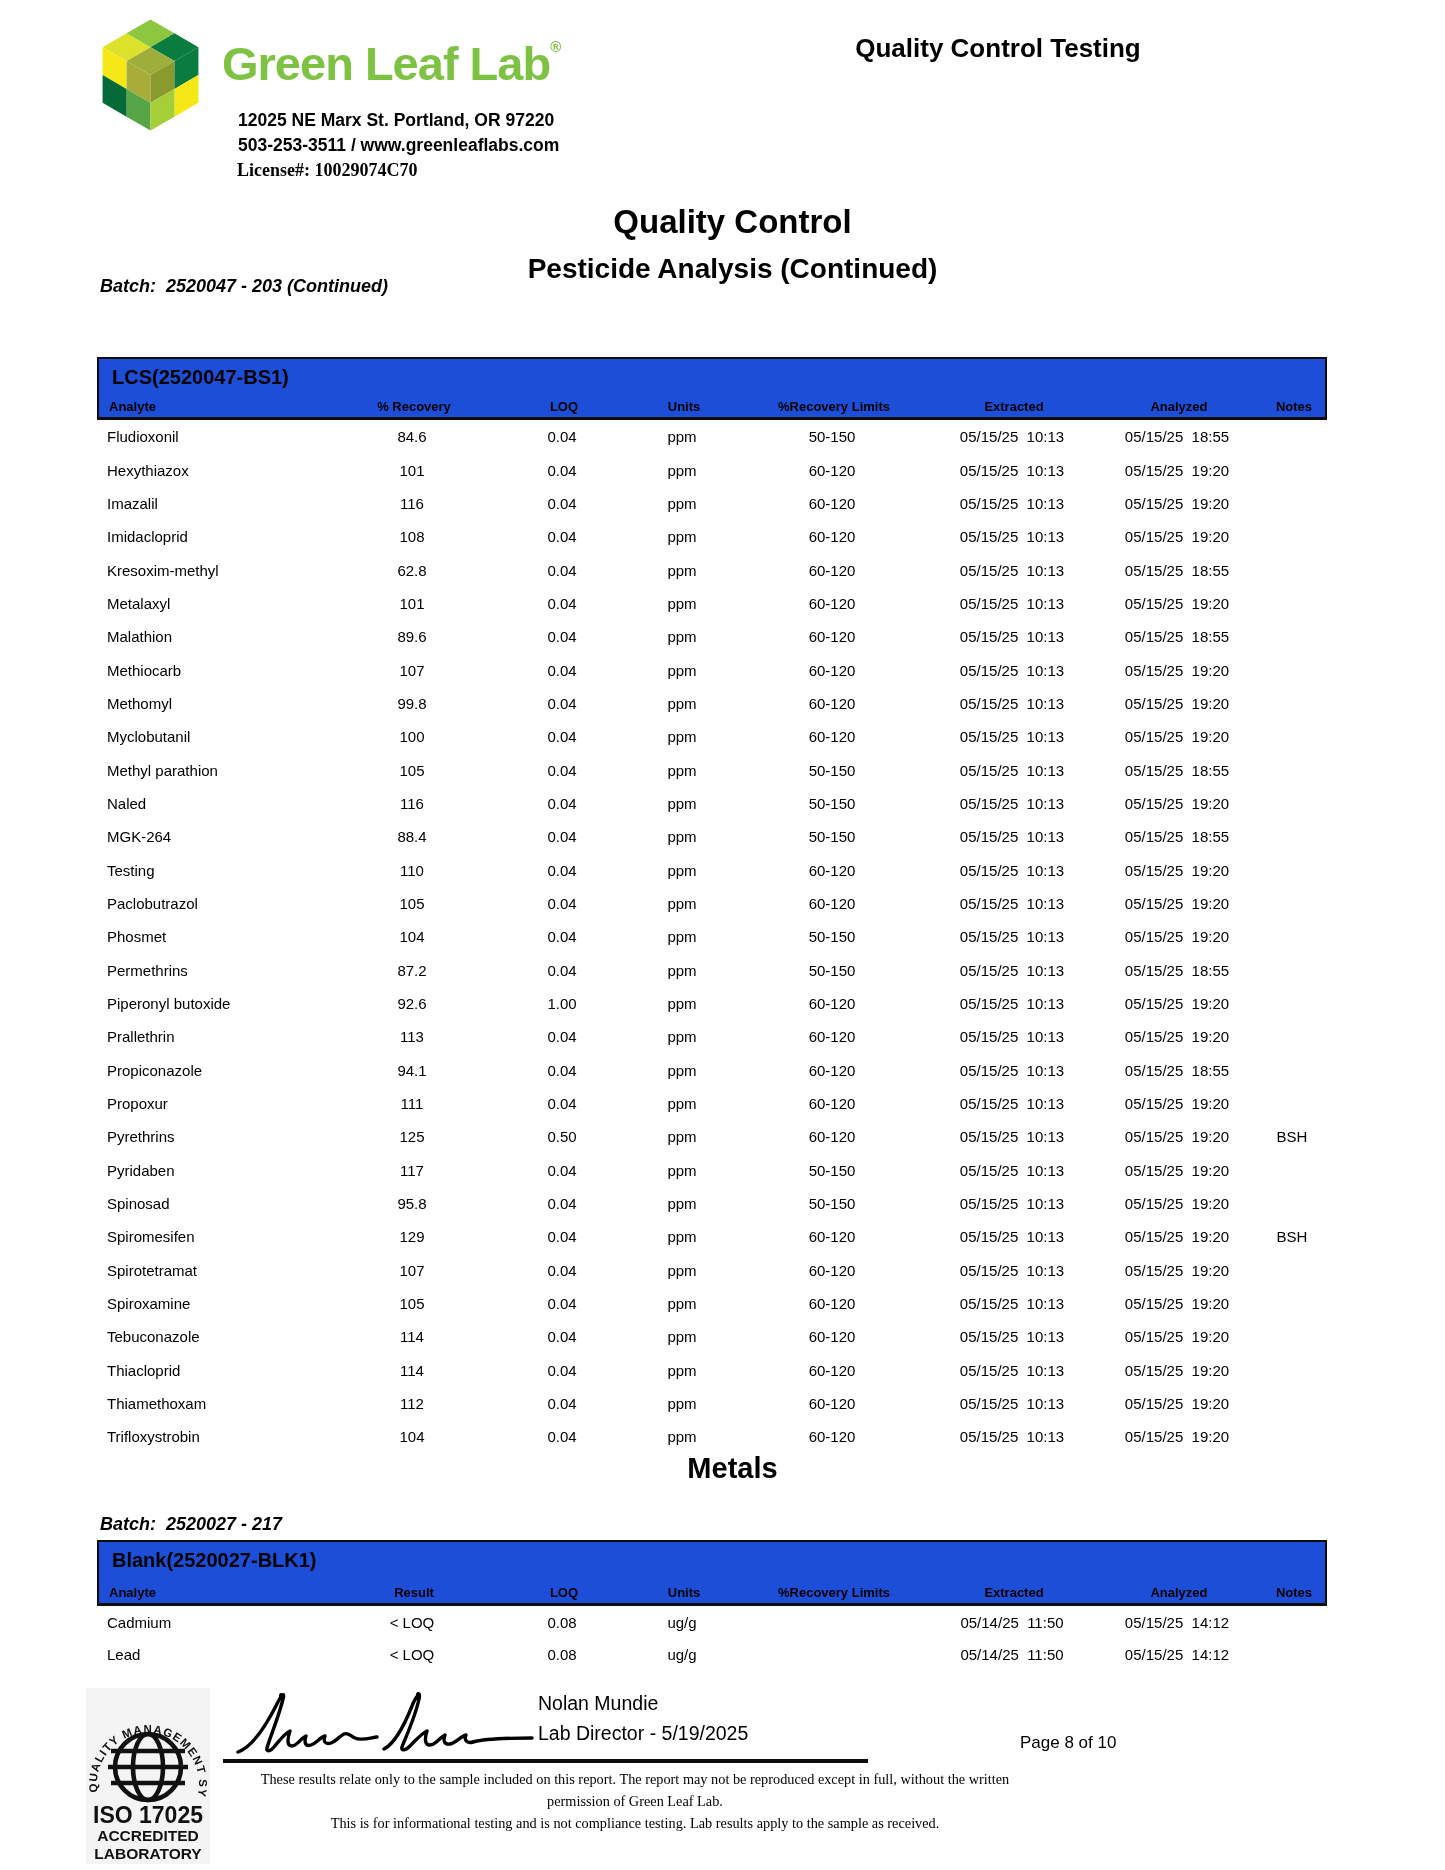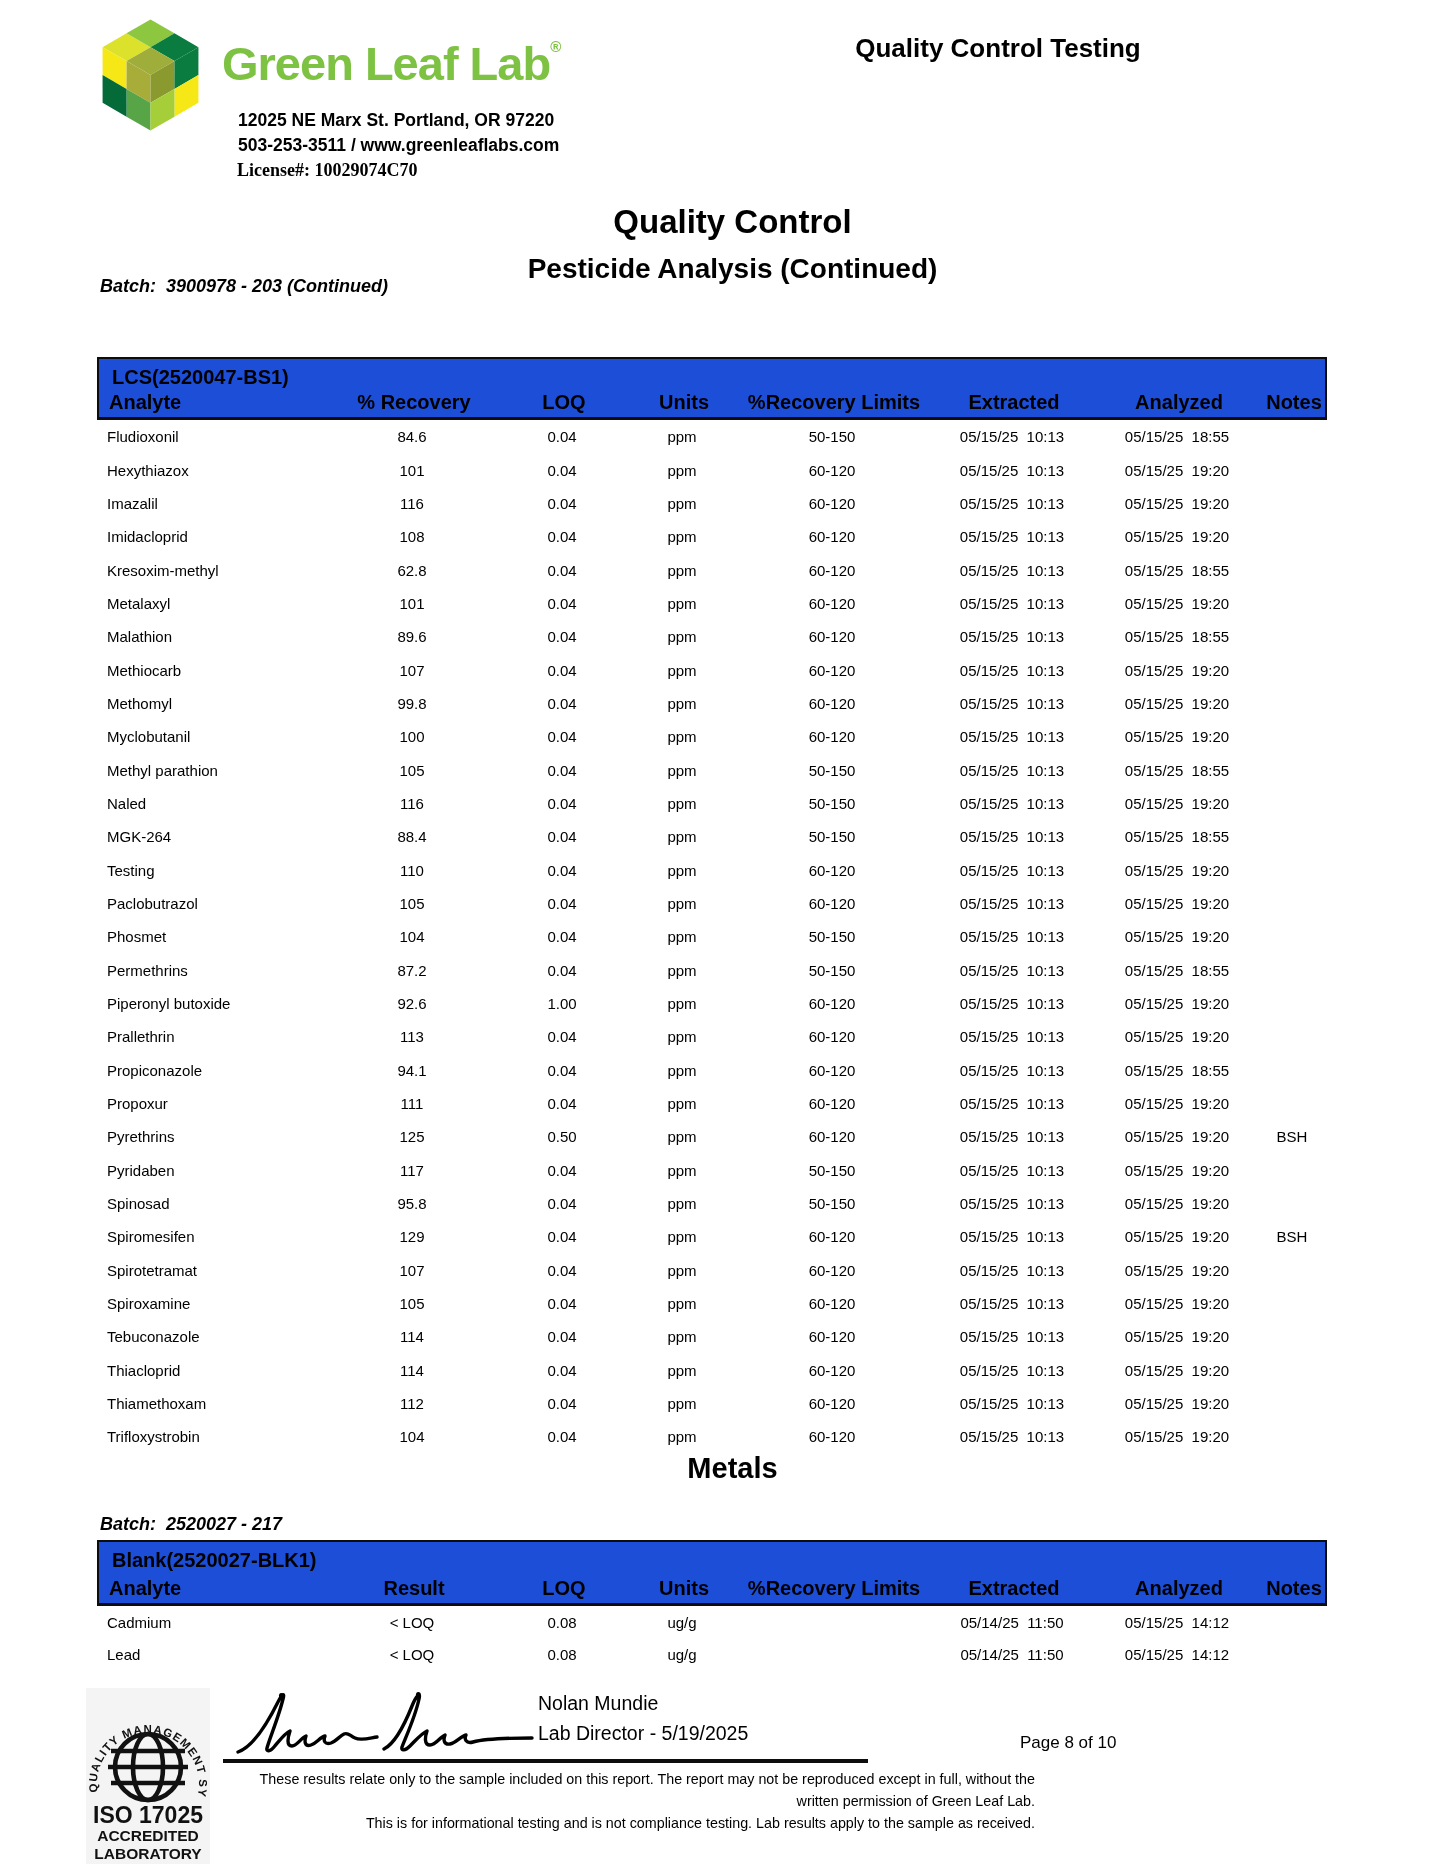--- a/index.html
+++ b/index.html
@@ -41,42 +41,42 @@
   
   .tbl-box {
     position:absolute; left:97px; width:1230px; border:2.5px solid #0d0d0d;
     border-bottom-width:3.5px; background:#1d4ed8;
   }
   #lcs-box { top:357px; height:63px; }
   #blank-box { top:1540px; height:66px; }
   .tbl-title { position:absolute; left:13px; top:7px; font-size:20px; font-weight:bold; }
   .hdr-row { position:absolute; left:0; bottom:3px; width:100%; display:grid;
     grid-template-columns:230px 170px 130px 110px 190px 170px 160px 70px; }
-  .hdr-row .hc { font-size:20px; font-weight:bold; text-align:center; white-space:pre; }
+  .hdr-row .hc { font-size:13px; font-weight:bold; text-align:center; white-space:pre; }
   .hdr-row .c0 { text-align:left; padding-left:10px; }
 
   .rows { position:absolute; left:97px; width:1230px; }
   #lcs-rows { top:420px; }
   #blank-rows { top:1606px; }
   .rows .row { display:grid; grid-template-columns:230px 170px 130px 110px 190px 170px 160px 70px;
     height:33.35px; align-items:center; }
   #blank-rows .row { height:32.5px; }
   .rows .row div { font-size:15px; text-align:center; white-space:pre; }
   .rows .row .c0 { text-align:left; padding-left:10px; }
 
   
   #iso-badge { position:absolute; left:86px; top:1688px; width:124px; height:176px;
     background:#f4f4f4; }
   #sig-svg { position:absolute; left:232px; top:1688px; width:310px; height:74px; }
   .sig-line { position:absolute; left:223px; top:1759px; width:645px; height:3.5px; background:#0d0d0d; }
   .sig-name { position:absolute; left:538px; top:1692px; font-size:19.5px; }
   .sig-title { position:absolute; left:538px; top:1722px; font-size:19.5px; }
   .page-num { position:absolute; left:1020px; top:1733px; font-size:17px; }
-  .disclaimer { position:absolute; left:235px; top:1769px; width:800px; text-align:right;
-    font-size:14.3px; line-height:21.5px; }
+  .disclaimer { position:absolute; left:235px; top:1769px; width:800px; text-align:center;
+    font-size:14.3px; line-height:21.5px;font-family:Liberation Serif, serif; }
   .disclaimer .d2 { margin-top:1px; }
 </style>
 </head>
 <body>
 
 <div id="page">
 
   <svg id="logo-svg" viewBox="0 0 120 124">
     <polygon points="10,33 35,18.5 60,33 35,47.5" fill="#dce22b"></polygon>
     <polygon points="35,18.5 60,4 85,18.5 60,33" fill="#8dc63f"></polygon>
@@ -96,21 +96,21 @@
   <div class="addr1">12025 NE Marx St. Portland, OR 97220</div>
   <div class="addr2">503-253-3511 / www.greenleaflabs.com</div>
   <div class="license">License#: 10029074C70</div>
 
   <div class="report-title">
     <div>Quality Control Testing</div>
   </div>
 
   <div class="qc-title">Quality Control</div>
   <div class="pest-title">Pesticide Analysis (Continued)</div>
-  <div class="batch" id="batch1">Batch:  3900978 - 203 (Continued)</div>
+  <div class="batch" id="batch1">Batch:  2520047 - 203 (Continued)</div>
 
   <div class="tbl-box" id="lcs-box">
     <div class="tbl-title">LCS(2520047-BS1)</div>
     <div class="hdr-row">
         <div class="hc c0">Analyte</div>
         <div class="hc c1">% Recovery</div>
         <div class="hc c2">LOQ</div>
         <div class="hc c3">Units</div>
         <div class="hc c4">%Recovery Limits</div>
         <div class="hc c5">Extracted</div>

